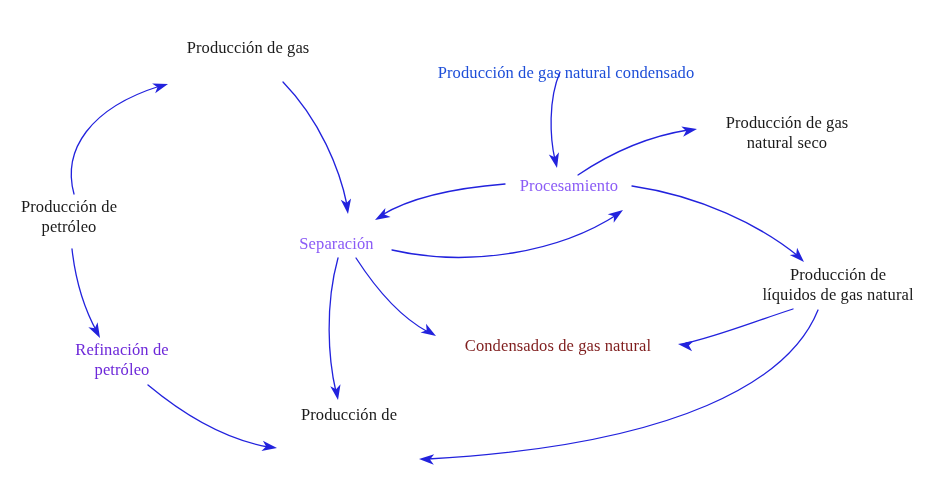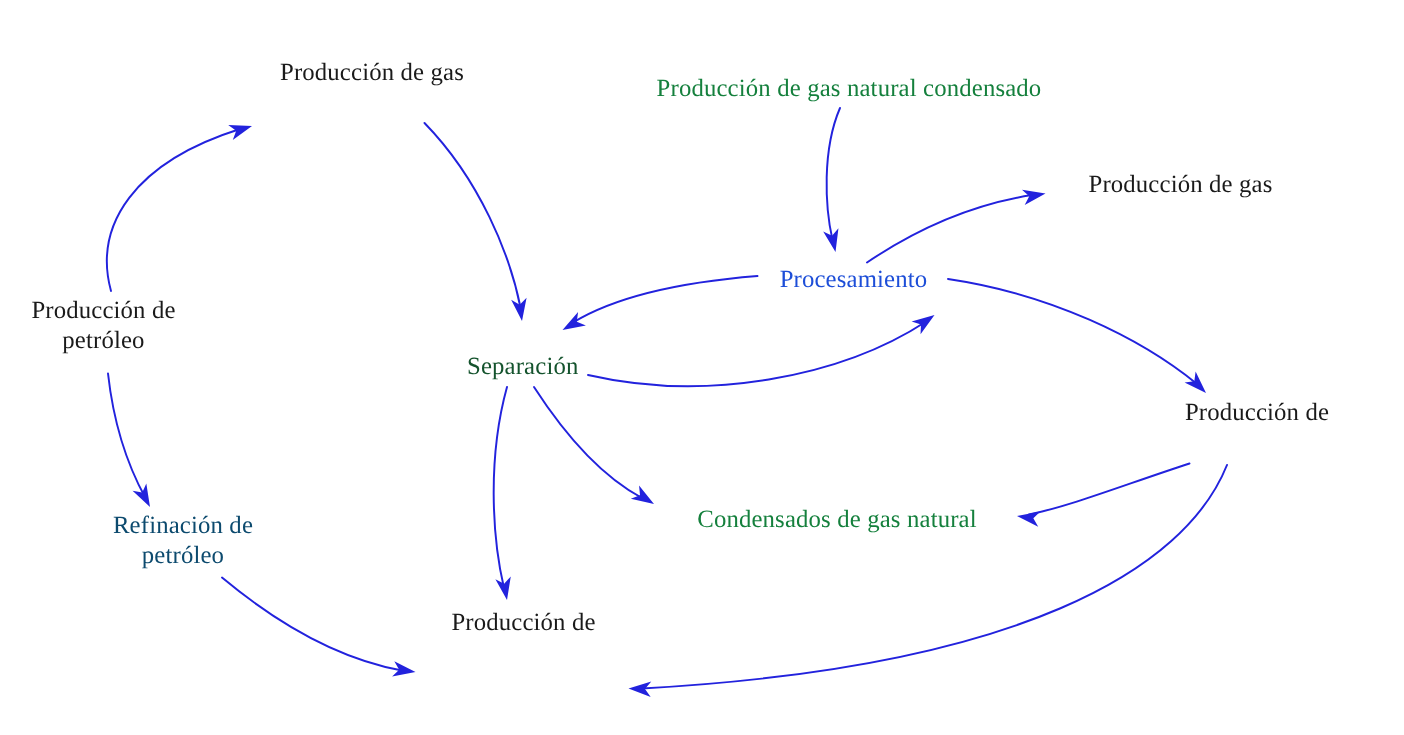--- a/index.html
+++ b/index.html
@@ -93,23 +93,23 @@
       </g>
       <g>
         <path d="M 818,310 C 790,380 680,445 428,459" fill="none" stroke="#2222dd" stroke-width="1.3" stroke-linecap="round"></path>
         <polygon points="0,0 -15,-5.2 -11,0 -15,5.2" fill="#2222dd" transform="translate(419,459) rotate(182)"></polygon>
       </g>
     </svg>
 
   <div id="labels">
       <div class="node-label" style="left: 8px; top: 197px; width: 122px; color: rgb(26, 26, 26);"><span>Producción de</span><span>petróleo</span></div>
       <div class="node-label" style="left: 170px; top: 38px; width: 156px; color: rgb(26, 26, 26);"><span>Producción de gas</span></div>
-      <div class="node-label" style="left: 412px; top: 49px; width: 308px; color: #15803d; text-align: center;"><span>Producción de gas natural condensado</span></div>
-      <div class="node-label" style="left: 709px; top: 113px; width: 156px; color: rgb(26, 26, 26);"><span>Producción de gas</span></div>
-      <div class="node-label" style="left: 508px; top: 176px; width: 122px; color: #1d4ed8;"><span>Procesamiento</span></div>
-      <div class="node-label" style="left: 300px; top: 234px; width: 97px; color: #14532d;"><span>Separación</span></div>
-      <div class="node-label" style="left: 743px; top: 265px; width: 190px; color: rgb(26, 26, 26);"><span>Producción de</span></div>
-      <div class="node-label" style="left: 447px; top: 336px; width: 222px; color: #15803d;"><span>Condensados de gas natural</span></div>
-      <div class="node-label" style="left: 62px; top: 340px; width: 120px; color: #0c4a6e;"><span>Refinación de</span><span>petróleo</span></div>
+      <div class="node-label" style="left: 412px; top: 63px; width: 308px; color: #1d4ed8; text-align: center;"><span>Producción de gas natural condensado</span></div>
+      <div class="node-label" style="left: 709px; top: 113px; width: 156px; color: rgb(26, 26, 26);"><span>Producción de gas</span><span>natural seco</span></div>
+      <div class="node-label" style="left: 508px; top: 176px; width: 122px; color: #8b5cf6;"><span>Procesamiento</span></div>
+      <div class="node-label" style="left: 288px; top: 234px; width: 97px; color: #8b5cf6;"><span>Separación</span></div>
+      <div class="node-label" style="left: 743px; top: 265px; width: 190px; color: rgb(26, 26, 26);"><span>Producción de</span><span>líquidos de gas natural</span></div>
+      <div class="node-label" style="left: 447px; top: 336px; width: 222px; color: #7f1d1d;"><span>Condensados de gas natural</span></div>
+      <div class="node-label" style="left: 62px; top: 340px; width: 120px; color: #6d28d9;"><span>Refinación de</span><span>petróleo</span></div>
       <div class="node-label" style="left: 288px; top: 405px; width: 122px; color: rgb(26, 26, 26);"><span>Producción de</span></div>
     </div>
 
 </div>
 
 </body></html>

